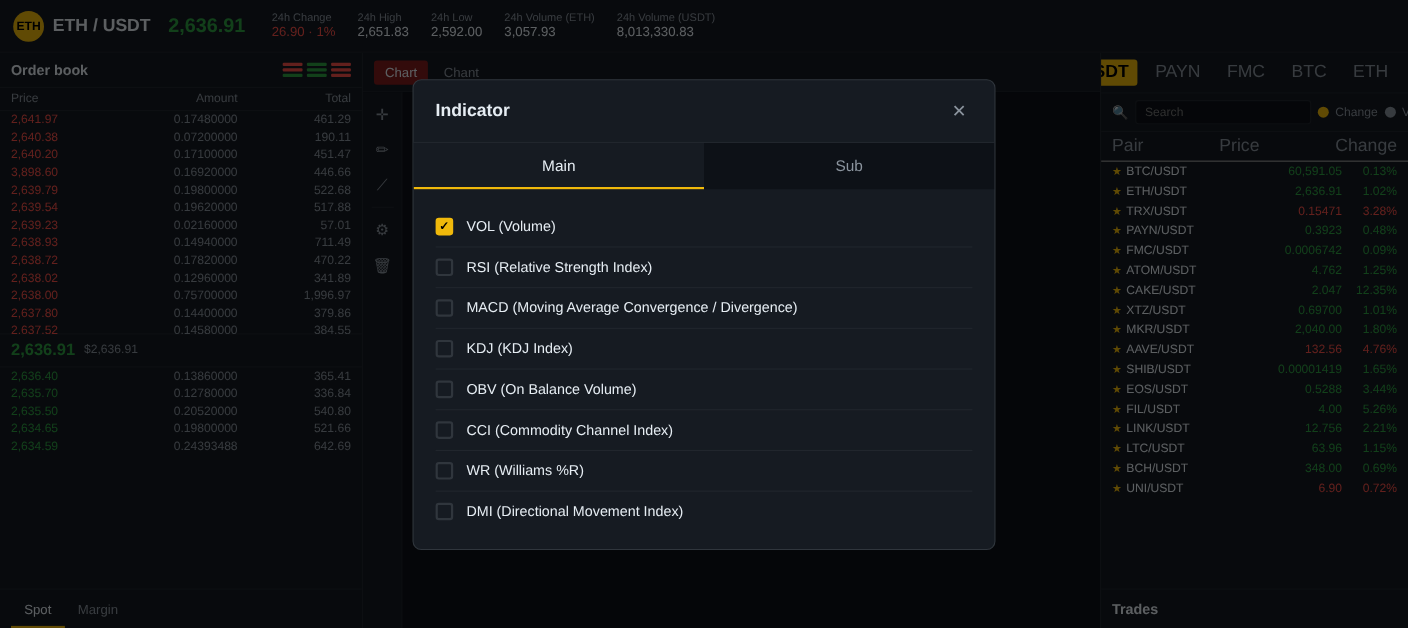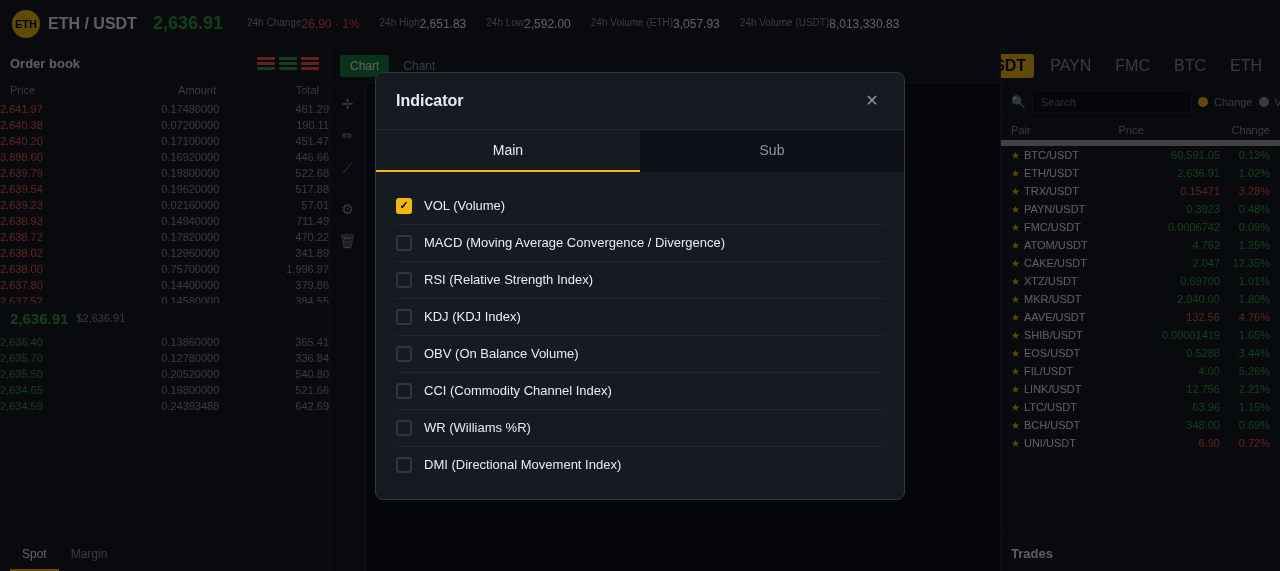--- a/index.html
+++ b/index.html
@@ -40,21 +40,21 @@
     .pair-name {
       font-size: 16px; font-weight: bold; color: #e6edf3;
     }
     .price-main {
       font-size: 18px; font-weight: bold; color: #2ea043;
     }
     .stats-group {
       display: flex; gap: 20px; margin-left: 8px;
     }
     .stat-item {
-      display: flex; flex-direction: row;
+      display: flex; flex-direction: column;
     }
     .stat-label { font-size: 10px; color: #8b949e; }
     .stat-value { font-size: 12px; color: #e6edf3; }
     .stat-value.red { color: #f85149; }
 
     
     .main-layout {
       display: flex;
       flex: 1;
       overflow: hidden;
@@ -105,21 +105,21 @@
     .ob-col-headers span:nth-child(2) { flex: 1; text-align: right; }
     .ob-col-headers span:last-child { flex: 1; text-align: right; }
 
     .ob-rows {
       flex: 1;
       overflow-y: auto;
     }
     .ob-row {
       display: flex;
       justify-content: space-between;
-      padding: 2px 0;
+      padding: 2px 10px;
       font-size: 11px;
       position: relative;
     }
     .ob-row .price { flex: 1; }
     .ob-row .amount { flex: 1; text-align: right; color: #8b949e; }
     .ob-row .total { flex: 1; text-align: right; color: #8b949e; }
     .ob-row.sell .price { color: #f85149; }
     .ob-row.buy .price { color: #2ea043; }
 
     .ob-mid-price {
@@ -171,21 +171,21 @@
       background: #161b22;
       gap: 4px;
     }
     .chart-tab {
       padding: 4px 10px;
       font-size: 12px;
       color: #8b949e;
       cursor: pointer;
       border-radius: 3px;
     }
-    .chart-tab.active { color: #e6edf3; background: #15803d; }
+    .chart-tab.active { color: #e6edf3; background: #7f1d1d; }
 
     .chart-body {
       flex: 1;
       background: #0d1117;
       position: relative;
       display: flex;
     }
     .chart-tools {
       width: 36px;
       background: #161b22;
@@ -266,22 +266,22 @@
       width: 10px; height: 10px;
       border-radius: 50%;
     }
     .toggle-label { font-size: 11px; color: #8b949e; }
 
     .pairs-header {
       display: flex;
       justify-content: space-between;
       padding: 4px 10px;
       color: #8b949e;
-      font-size: 11px;
-      border-bottom: 6px solid #a3a3a3;
+      font-size: 16px;
+      border-bottom: 1px solid #a3a3a3;
     }
     .pairs-list {
       flex: 1;
       overflow-y: auto;
     }
     .pair-row {
       display: flex;
       align-items: center;
       padding: 3px 10px;
       font-size: 11px;
@@ -740,25 +740,25 @@
       <div class="modal-tab">Sub</div>
     </div>
     <div class="modal-body">
 
     <div class="indicator-item">
       <div class="checkbox checked"></div>
       <span class="indicator-label">VOL (Volume)</span>
     </div>
         <div class="indicator-item">
       <div class="checkbox "></div>
-      <span class="indicator-label">MACD (Moving Average Convergence / Divergence)</span>
+      <span class="indicator-label">RSI (Relative Strength Index)</span>
     </div>
         <div class="indicator-item">
       <div class="checkbox "></div>
-      <span class="indicator-label">RSI (Relative Strength Index)</span>
+      <span class="indicator-label">MACD (Moving Average Convergence / Divergence)</span>
     </div>
         <div class="indicator-item">
       <div class="checkbox "></div>
       <span class="indicator-label">KDJ (KDJ Index)</span>
     </div>
         <div class="indicator-item">
       <div class="checkbox "></div>
       <span class="indicator-label">OBV (On Balance Volume)</span>
     </div>
         <div class="indicator-item">

